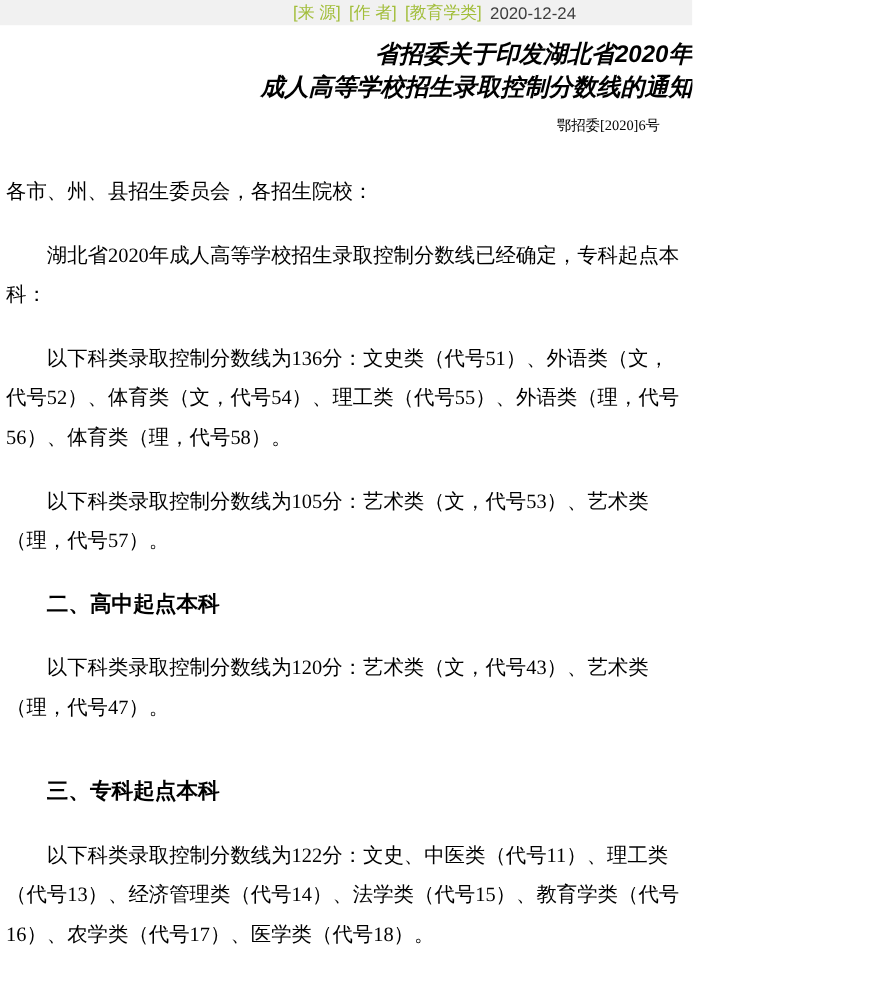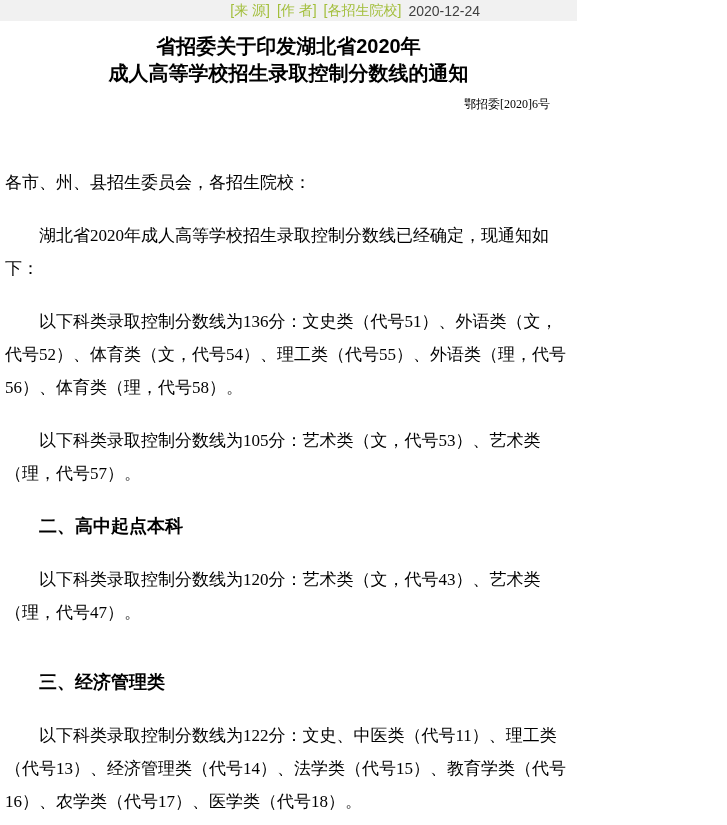--- a/index.html
+++ b/index.html
@@ -26,80 +26,81 @@
     padding-right:97px;
     gap:7px;
     font-family:"Liberation Sans","DejaVu Sans",sans-serif;
     font-size:14px;
     white-space:nowrap;
   }
   .meta-label{color:var(--meta-label);}
   .meta-date{color:var(--meta-date);}
   .title{
     margin:12px 0 0 0;
-    text-align:center;
+    text-align:right;
     font-family:"Liberation Sans","DejaVu Sans",sans-serif;
     font-weight:bold;
     font-size:20px;
     line-height:27px;
     color:var(--body-text);
+    font-style:italic;
   }
   .title-line{display:block;}
   .doc-number{
     margin-top:6px;
     text-align:right;
     padding-right:27px;
     font-size:12px;
     line-height:22px;
   }
   .body{
     padding:0 5px;
     font-size:17px;
     line-height:33px;
   }
   .body p{margin:20px 0;}
-  p.salutation{margin-top:51px;text-indent:0;}
+  p.salutation{margin-top:28px;text-indent:0;}
   p.para{text-indent:2em;}
   h2.heading{
     margin:20px 0;
     font-family:"Liberation Sans","DejaVu Sans",sans-serif;
     font-weight:bold;
     font-size:18px;
     line-height:33px;
     padding-left:34px;
   }
   h2.heading-extra-gap{margin-top:37px;}
 </style>
 </head>
 <body>
 
 <div class="page">
 
   <div class="meta-bar">
     <span class="meta-label">[来 源]</span>
     <span class="meta-label">[作 者]</span>
-    <span class="meta-label">[各招生院校]</span>
+    <span class="meta-label">[教育学类]</span>
     <span class="meta-date">2020-12-24</span>
   </div>
 
   <h1 class="title">
     <span class="title-line">省招委关于印发湖北省2020年</span>
     <span class="title-line">成人高等学校招生录取控制分数线的通知</span>
   </h1>
 
   <div class="doc-number">鄂招委[2020]6号</div>
 
   <div class="body">
     <p class="salutation">各市、州、县招生委员会，各招生院校：</p>
-    <p class="para">湖北省2020年成人高等学校招生录取控制分数线已经确定，现通知如下：</p>
+    <p class="para">湖北省2020年成人高等学校招生录取控制分数线已经确定，专科起点本科：</p>
 
     <p class="para">以下科类录取控制分数线为136分：文史类（代号51）、外语类（文，代号52）、体育类（文，代号54）、理工类（代号55）、外语类（理，代号56）、体育类（理，代号58）。</p>
     <p class="para">以下科类录取控制分数线为105分：艺术类（文，代号53）、艺术类（理，代号57）。</p>
 
     <h2 class="heading">二、高中起点本科</h2>
     <p class="para">以下科类录取控制分数线为120分：艺术类（文，代号43）、艺术类（理，代号47）。</p>
 
-    <h2 class="heading heading-extra-gap">三、经济管理类</h2>
+    <h2 class="heading heading-extra-gap">三、专科起点本科</h2>
     <p class="para">以下科类录取控制分数线为122分：文史、中医类（代号11）、理工类（代号13）、经济管理类（代号14）、法学类（代号15）、教育学类（代号16）、农学类（代号17）、医学类（代号18）。</p>
 
   </div>
 
 </div>
 
 </body></html>

